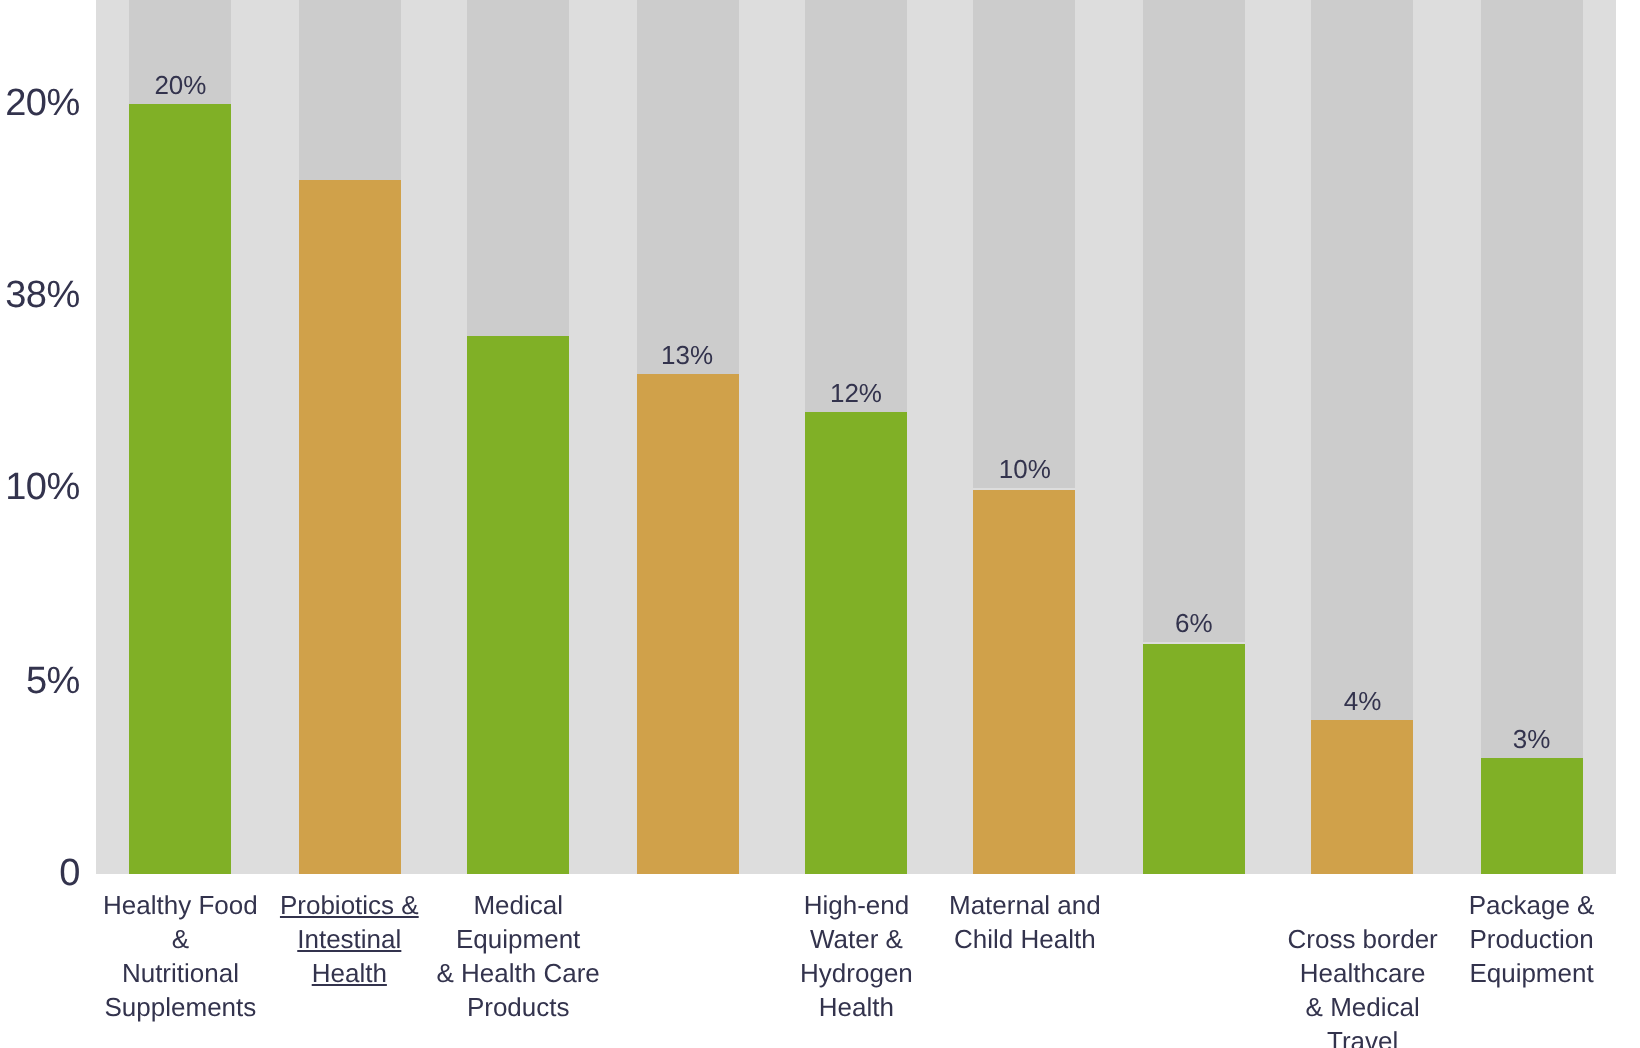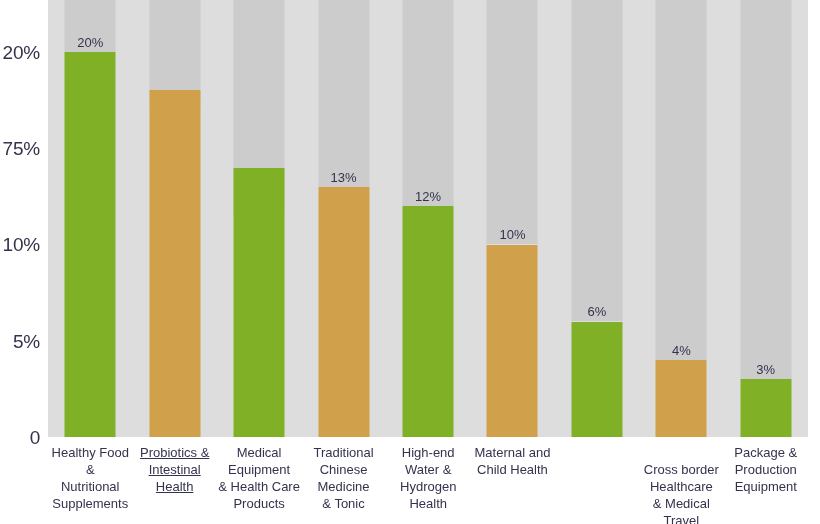--- a/index.html
+++ b/index.html
@@ -104,21 +104,21 @@
 </style>
 </head>
 <body>
 
 <div id="chart-root">
 
   <div id="y-axis">
       <div class="y-tick" style="top: 437px;">0</div>
       <div class="y-tick" style="top: 340.744px;">5%</div>
       <div class="y-tick" style="top: 244.489px;">10%</div>
-      <div class="y-tick" style="top: 148.233px;">75%</div>
+      <div class="y-tick" style="top: 148.233px;">38%</div>
       <div class="y-tick" style="top: 51.978px;">20%</div>
     </div>
 
   <div id="plot-area">
       <div class="category" style="left: 0px; width: 84.4444px;">
         <div class="label-box" style="width: 51px; top: 0px; height: 51.978px;">
           <span class="value-label">20%</span>
         </div>
         <div class="bar green" style="width: 51px; height: 385.022px; background: rgb(128, 176, 38);"></div>
       </div>
@@ -176,24 +176,20 @@
       <div class="cat-label" style="left: 0px; width: 84.4444px;">Healthy Food &amp;
 Nutritional
 Supplements</div>
       <div class="cat-label" style="left: 84.4444px; width: 84.4444px; text-decoration: underline;">Probiotics &amp;
 Intestinal
 Health</div>
       <div class="cat-label" style="left: 168.889px; width: 84.4444px;">Medical
 Equipment
 &amp; Health Care
 Products</div>
-      <div class="cat-label" style="left: 253.333px; width: 84.4444px;">Traditional
-Chinese
-Medicine
-&amp; Tonic</div>
       <div class="cat-label" style="left: 338px; width: 84.4444px;">High-end
 Water &amp;
 Hydrogen
 Health</div>
       <div class="cat-label" style="left: 422.222px; width: 84.4444px;">Maternal and
 Child Health</div>
       <div class="cat-label" style="left: 591.111px; width: 84.4444px; margin-top: 17px;">Cross border
 Healthcare
 &amp; Medical
 Travel</div>

